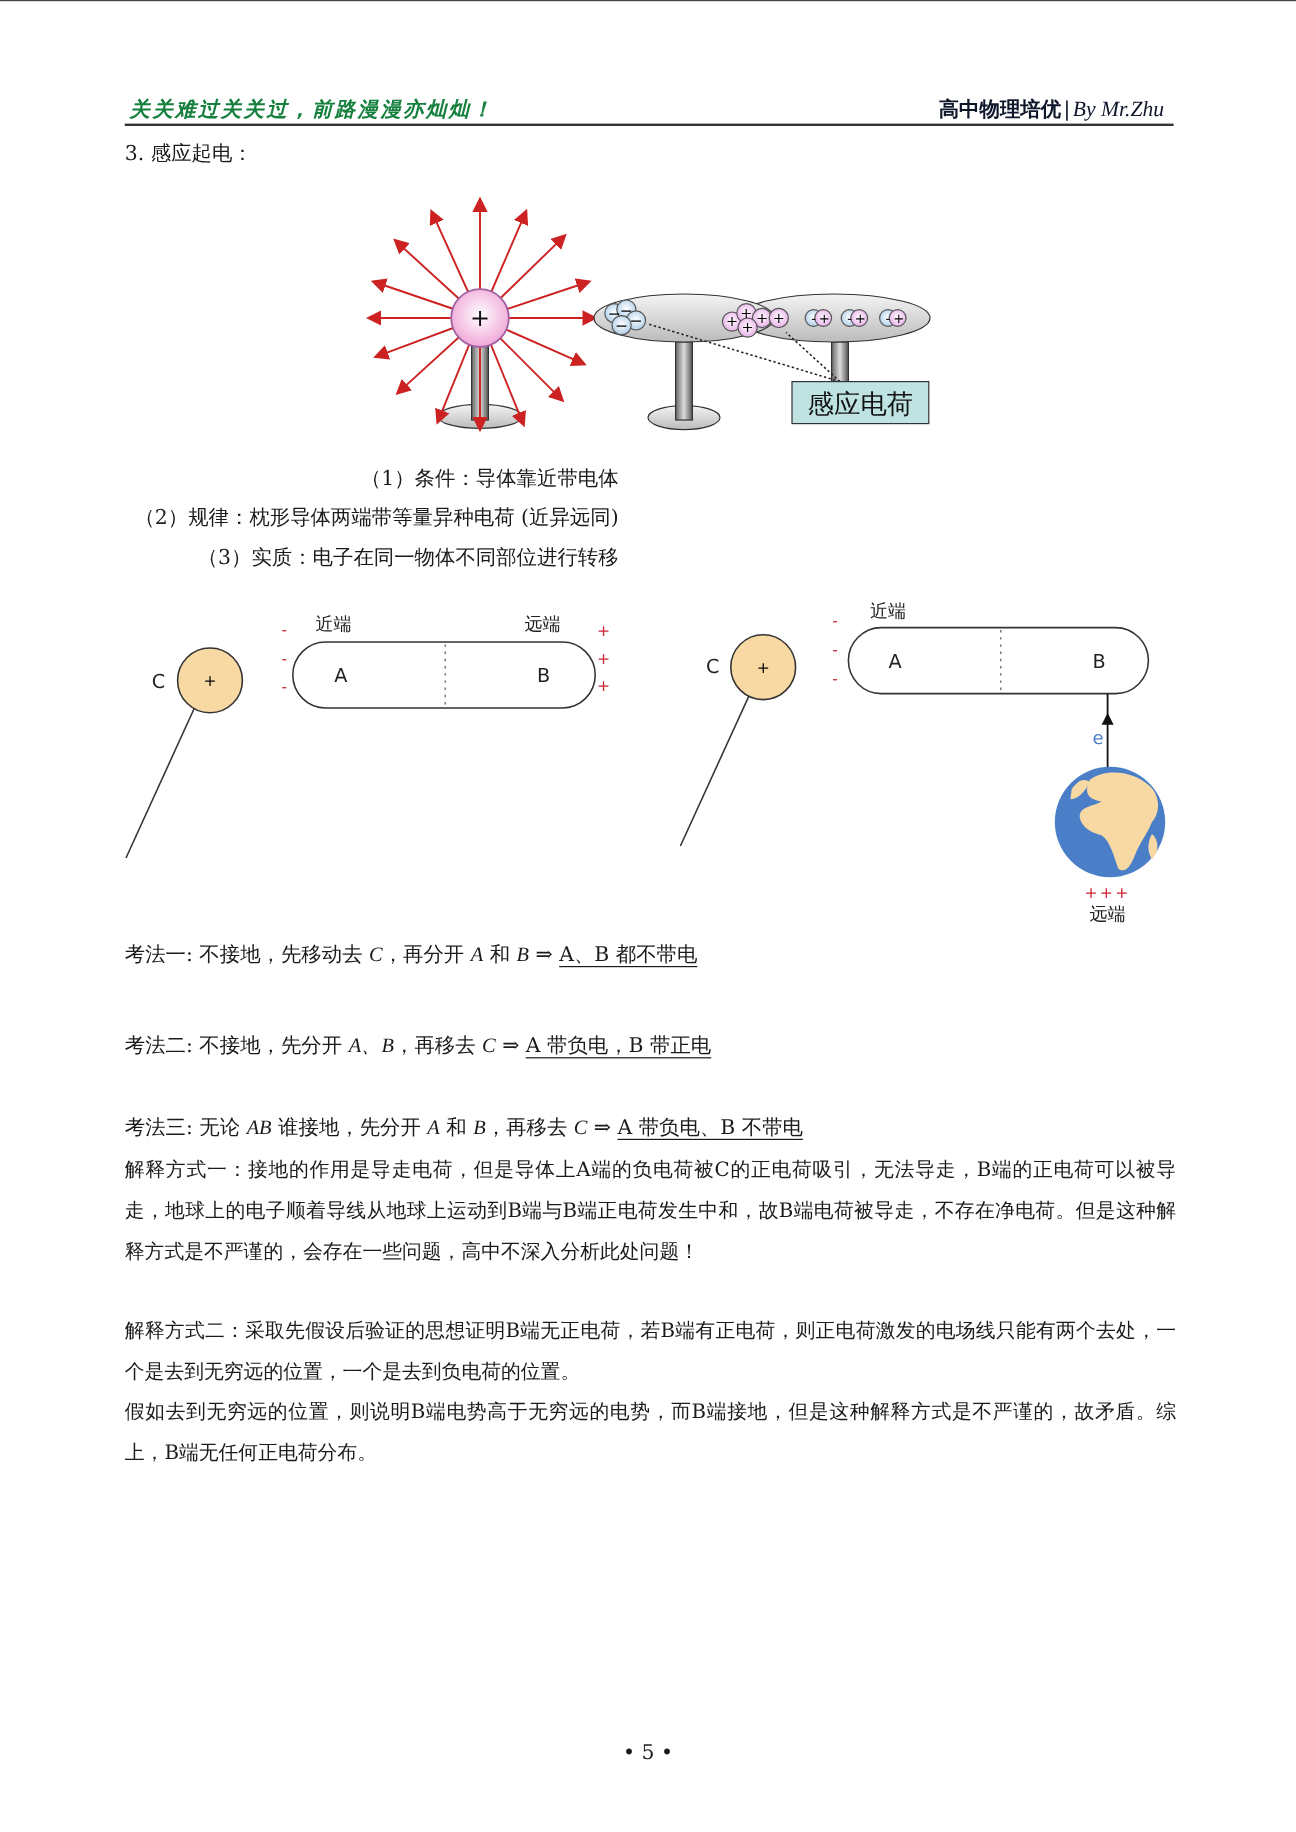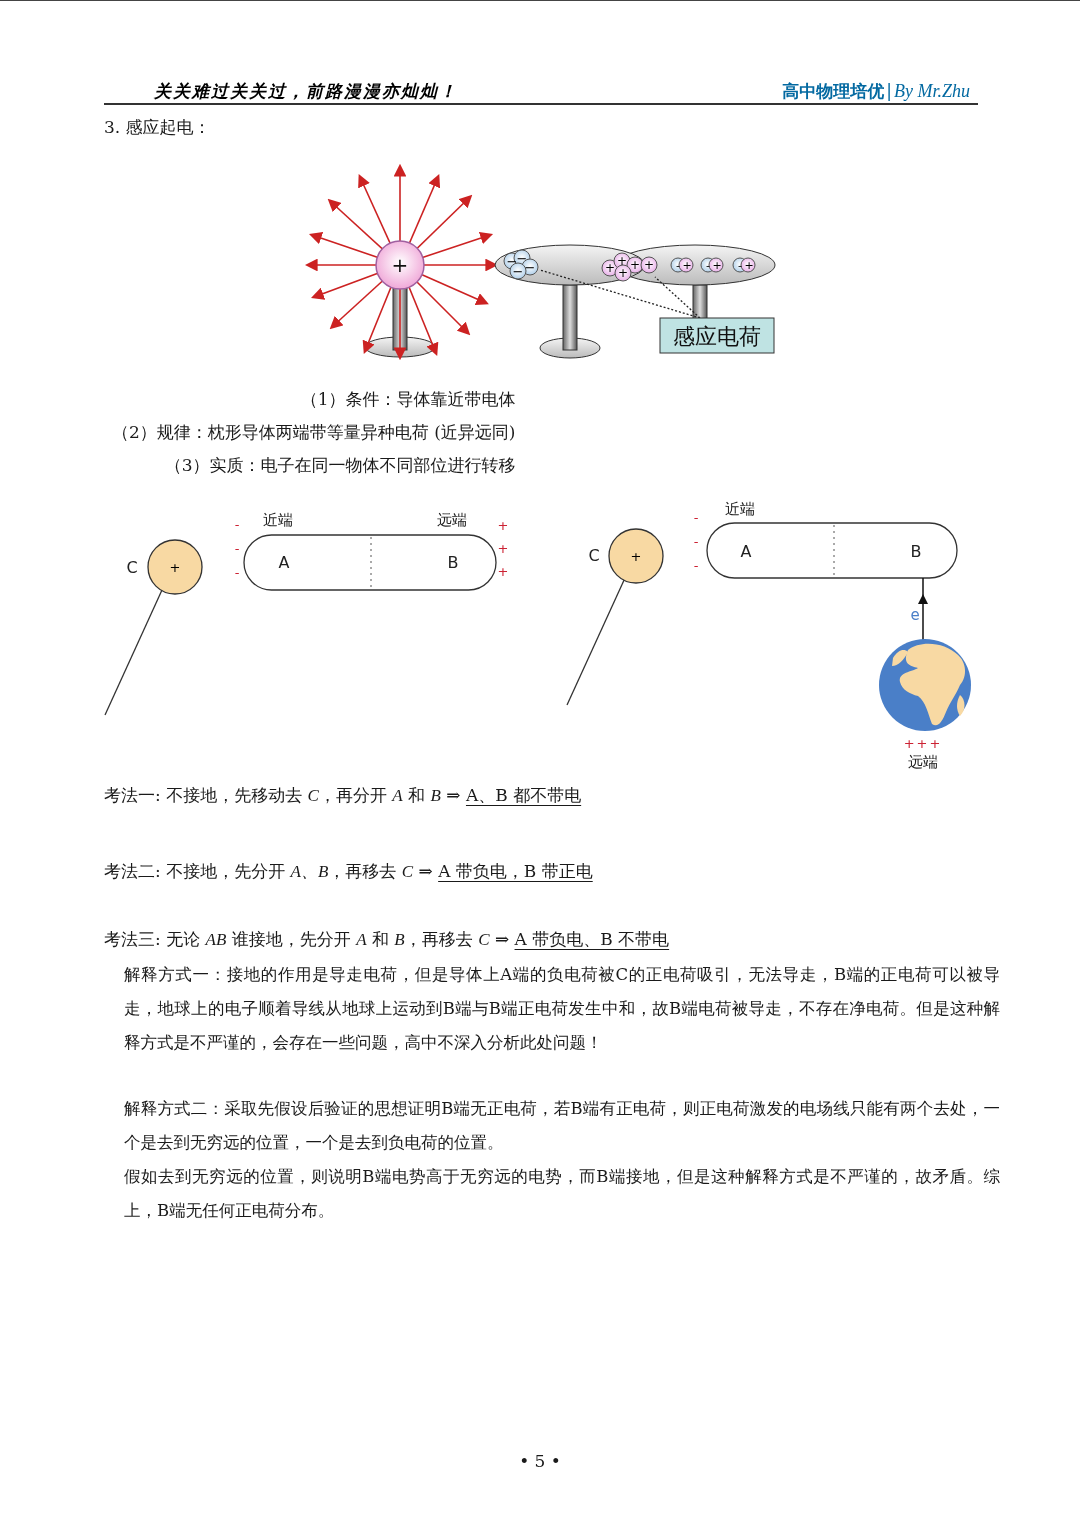--- a/index.html
+++ b/index.html
@@ -5,42 +5,42 @@
   html, body { margin: 0; padding: 0; background: #ffffff; }
   body {
     width: 1080px; height: 1527px; position: relative; overflow: hidden;
     font-family: "DejaVu Serif", "Liberation Serif", serif;
     color: #1a1a1a;
   }
   .topline { position: absolute; left: 0; top: 0; width: 1080px; height: 1px; background: #444; }
   .header { position: absolute; left: 104px; top: 80px; width: 874px; height: 22px; }
   .header .motto {
     position: absolute; left: 4px; top: 0; font-size: 17px; font-style: italic; font-weight: bold;
-    color: #000000; letter-spacing: 2px; font-family: Liberation Mono, monospace; margin-left: 46px;
+    color: #15803d; letter-spacing: 2px; font-family: Liberation Mono, monospace;
   }
   .header .brand {
-    position: absolute; right: 8px; top: 0; font-size: 17px; color: #0369a1; font-weight: bold;
+    position: absolute; right: 8px; top: 0; font-size: 17px; color: #0f172a; font-weight: bold;
     font-family: "DejaVu Sans", sans-serif;
   }
   .header .brand .sep { font-weight: normal; margin: 0 2px; }
   .header .brand .by { font-family: "Liberation Serif", serif; font-style: italic; font-weight: normal; font-size: 18px; }
   .header-rule { position: absolute; left: 104px; top: 103px; width: 874px; height: 2px; background: #333; }
 
   .section-title { position: absolute; left: 104px; top: 116px; font-size: 17px; }
 
   .fig1 { position: absolute; left: 300px; top: 155px; width: 490px; height: 215px; }
 
   .list { position: absolute; left: 112px; top: 383px; font-size: 17px; line-height: 33px; text-align: right; }
 
   .fig2 { position: absolute; left: 100px; top: 490px; width: 880px; height: 290px; }
 
   .para { position: absolute; left: 104px; font-size: 17px; white-space: nowrap; }
   .para u { text-decoration: underline; text-underline-offset: 4px; }
   .para i { font-family: "Liberation Serif", serif; font-style: italic; }
-  .block { position: absolute; left: 104px; width: 876px; font-size: 16.5px; line-height: 34px; text-align: justify; margin-left: 20px; }
+  .block { position: absolute; left: 104px; width: 876px; font-size: 16.5px; line-height: 34px; text-align: justify; }
   .block p { margin: 0; }
   .block i, .para i { font-family: "Liberation Serif", serif; font-style: italic; }
   .pagenum { position: absolute; left: 0; width: 1080px; top: 1451px; text-align: center; font-size: 17px; }
 </style>
 </head>
 <body>
 
 <div class="topline"></div>
 
 <div class="header">

